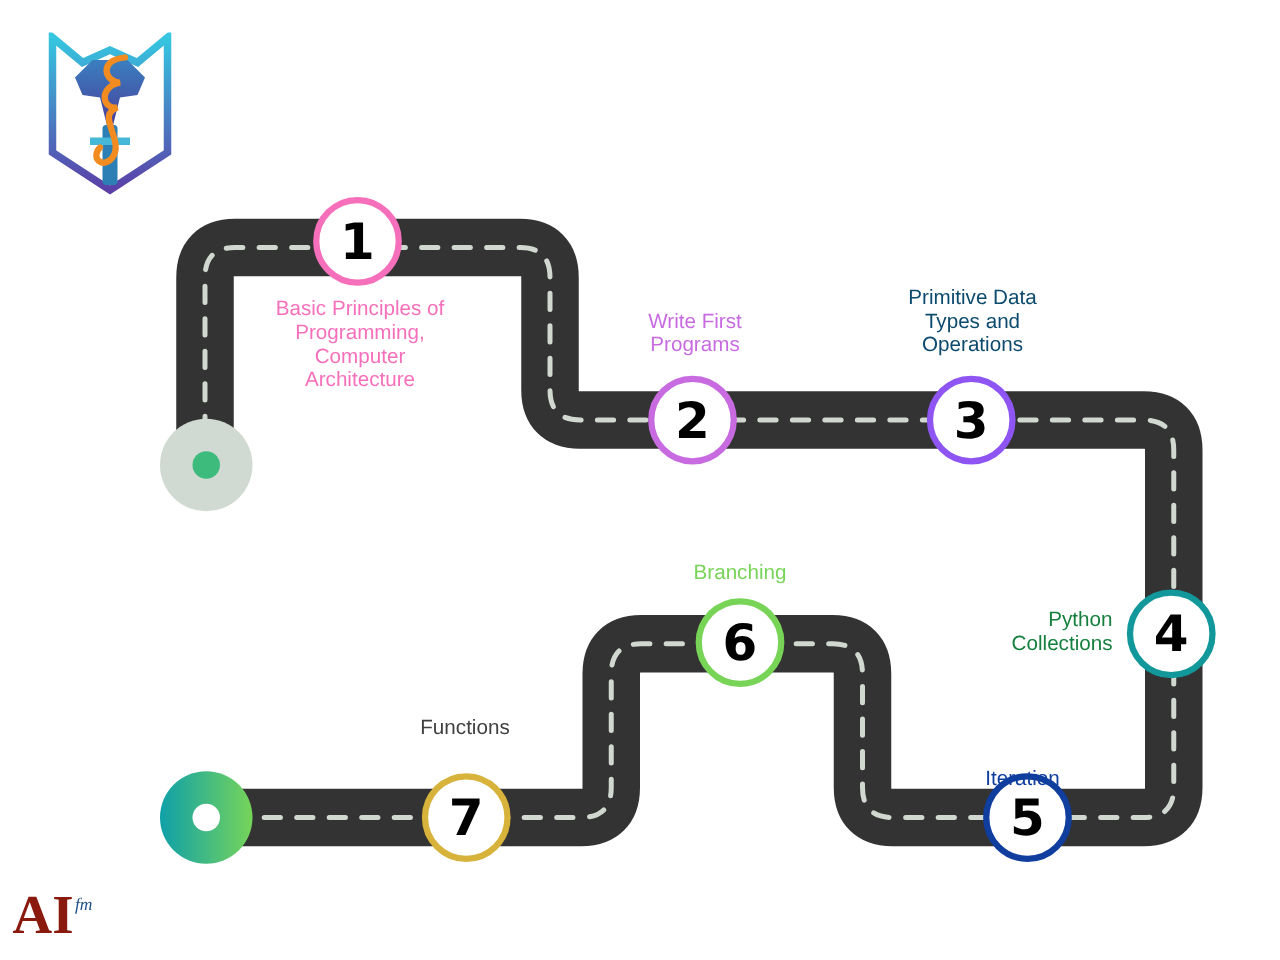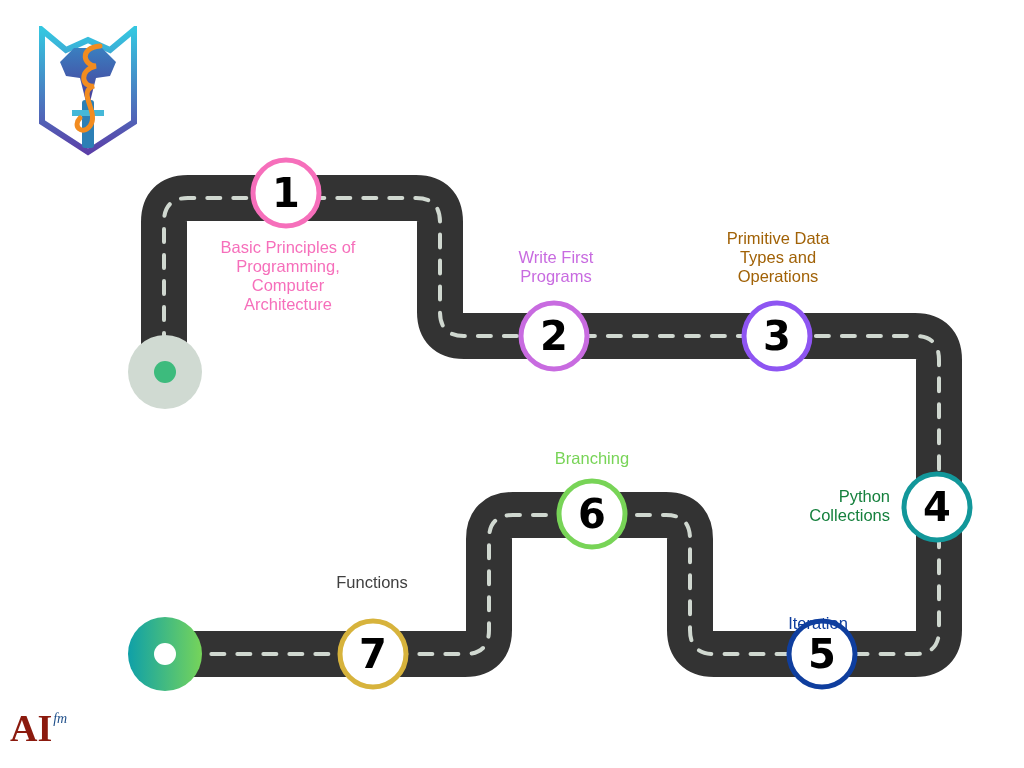--- a/index.html
+++ b/index.html
@@ -4,21 +4,21 @@
 <style>
   html, body { margin: 0; padding: 0; background: #ffffff; }
   body { width: 1024px; height: 768px; position: relative; overflow: hidden;
          font-family: "Liberation Sans", sans-serif; }
   #road-svg { position: absolute; left: 0; top: 0; }
   .milestone-label { position: absolute; text-align: center; font-size: 16.5px; line-height: 19px;
                      font-family: "Liberation Sans", sans-serif; white-space: pre-line; }
   .milestone-label.right { text-align: right; }
   #logo { position: absolute; left: 38px; top: 26px; width: 100px; height: 134px; }
   #aifm { position: absolute; left: 10px; top: 706px; font-family: "Liberation Serif", serif; }
-  #aifm .ai { color: #8b1a0e; font-size: 38px; font-weight: bold; }
+  #aifm .ai { color: #8b1a0e; font-size: 44px; font-weight: bold; }
   #aifm .fm { color: #1f4f8a; font-size: 14px; font-style: italic; position: relative; top: -18px; margin-left: 1px; }
 </style>
 </head>
 <body>
 
 <svg id="logo" viewBox="0 0 100 134">
   <defs>
     <linearGradient id="shieldGrad" x1="0" y1="0" x2="0" y2="1">
       <stop offset="0" stop-color="#35c6e0"></stop>
       <stop offset="1" stop-color="#5b3fa8"></stop>
@@ -83,21 +83,21 @@
       </g>
     </g>
 </svg>
 
 <div class="milestone-label" style="left: 196px; top: 238px; width: 184px; color: rgb(246, 111, 187);">Basic Principles of
 Programming,
 Computer
 Architecture</div>
 <div class="milestone-label" style="left: 486px; top: 248px; width: 140px; color: rgb(200, 107, 224);">Write First
 Programs</div>
-<div class="milestone-label" style="left: 700px; top: 229px; width: 156px; color: #a16207;">Primitive Data
+<div class="milestone-label" style="left: 700px; top: 229px; width: 156px; color: #0c4a6e;">Primitive Data
 Types and
 Operations</div>
 <div class="milestone-label right" style="left: 760px; top: 487px; width: 130px; color: #15803d;">Python
 Collections</div>
 <div class="milestone-label" style="left: 758px; top: 587px; width: 120px; color: rgb(15, 62, 158); margin-top: 27px;">Iteration</div>
 <div class="milestone-label" style="left: 530px; top: 449px; width: 124px; color: rgb(120, 212, 87);">Branching</div>
 <div class="milestone-label" style="left: 312px; top: 573px; width: 120px; color: #404040;">Functions</div>
 
 <div id="aifm">
   <span class="ai">AI</span><span class="fm">fm</span>

